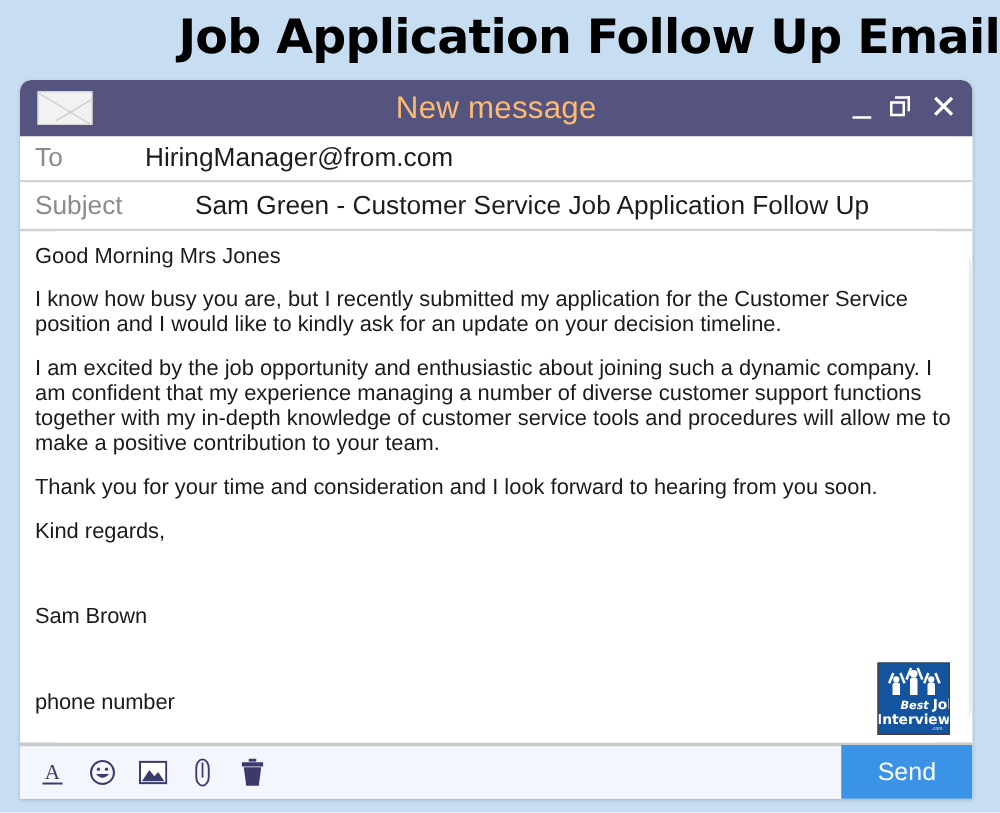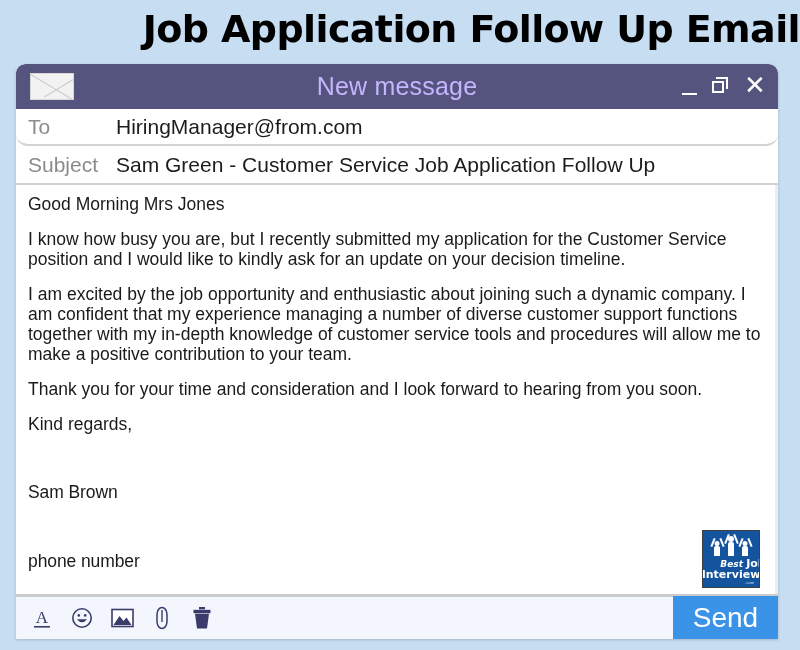--- a/index.html
+++ b/index.html
@@ -74,21 +74,21 @@
     background: #c9c9cf;
     transform-origin: 0 0;
   }
   .app-icon::before { transform: rotate(31deg); }
   .app-icon::after  { transform: rotate(-31deg) translate(0px, 26px); }
 
   .window-title {
     position: absolute;
     left: 0; right: 0;
     text-align: center;
-    color: #c4b5fd;
+    color: #fdba74;
     font-size: 25px;
     font-weight: normal;
     letter-spacing: 0.2px;
     pointer-events: none;
   }
 
   .win-controls {
     margin-left: auto;
     margin-right: 12px;
     display: flex;
@@ -131,22 +131,22 @@
   .wc-close { font-size: 26px; font-weight: 300; padding-bottom: 3px; }
 
   
   .field-row {
     background: #ffffff;
     display: flex;
     align-items: center;
     border-bottom: 2px solid #d2d2d2;
     flex: 0 0 auto;
   }
-  .field-to { height: 37px; border-radius: 12px; }
-  .field-subject { height: 39px; }
+  .field-to { height: 37px; }
+  .field-subject { height: 39px; gap: 40px; }
 
   .field-label {
     color: #8b8b8b;
     font-size: 21px;
     padding-left: 12px;
     flex: 0 0 auto;
   }
   .field-to .field-label { width: 100px; }
   .field-subject .field-label { width: 100px; }
 
@@ -161,20 +161,21 @@
   
   .mail-body {
     flex: 1 1 auto;
     background: #ffffff;
     padding: 10px 16px 0 12px;
     overflow: hidden;
     position: relative;
     font-size: 17.5px;
     color: #1a1a1a;
     line-height: 1.14;
+    border-radius: 32px;
   }
 
   .mail-body p {
     margin: 0 0 15px 0;
     max-width: 740px;
   }
 
   .signature {
     line-height: 1.16;
     letter-spacing: -0.1px;
@@ -292,21 +293,21 @@
     color: #3b3b6b;
   }
   .ticon svg { display: block; }
 
   .send-button {
     margin-left: auto;
     width: 105px;
     height: 45px;
     background: #3b93e8;
     color: #ffffff;
-    font-size: 28px;
+    font-size: 20px;
     display: flex;
     align-items: center;
     justify-content: center;
     cursor: pointer;
     flex: 0 0 auto;
   }
 
   .scrollbar-track {
     position: absolute;
     right: 0; top: 0; bottom: 0;

